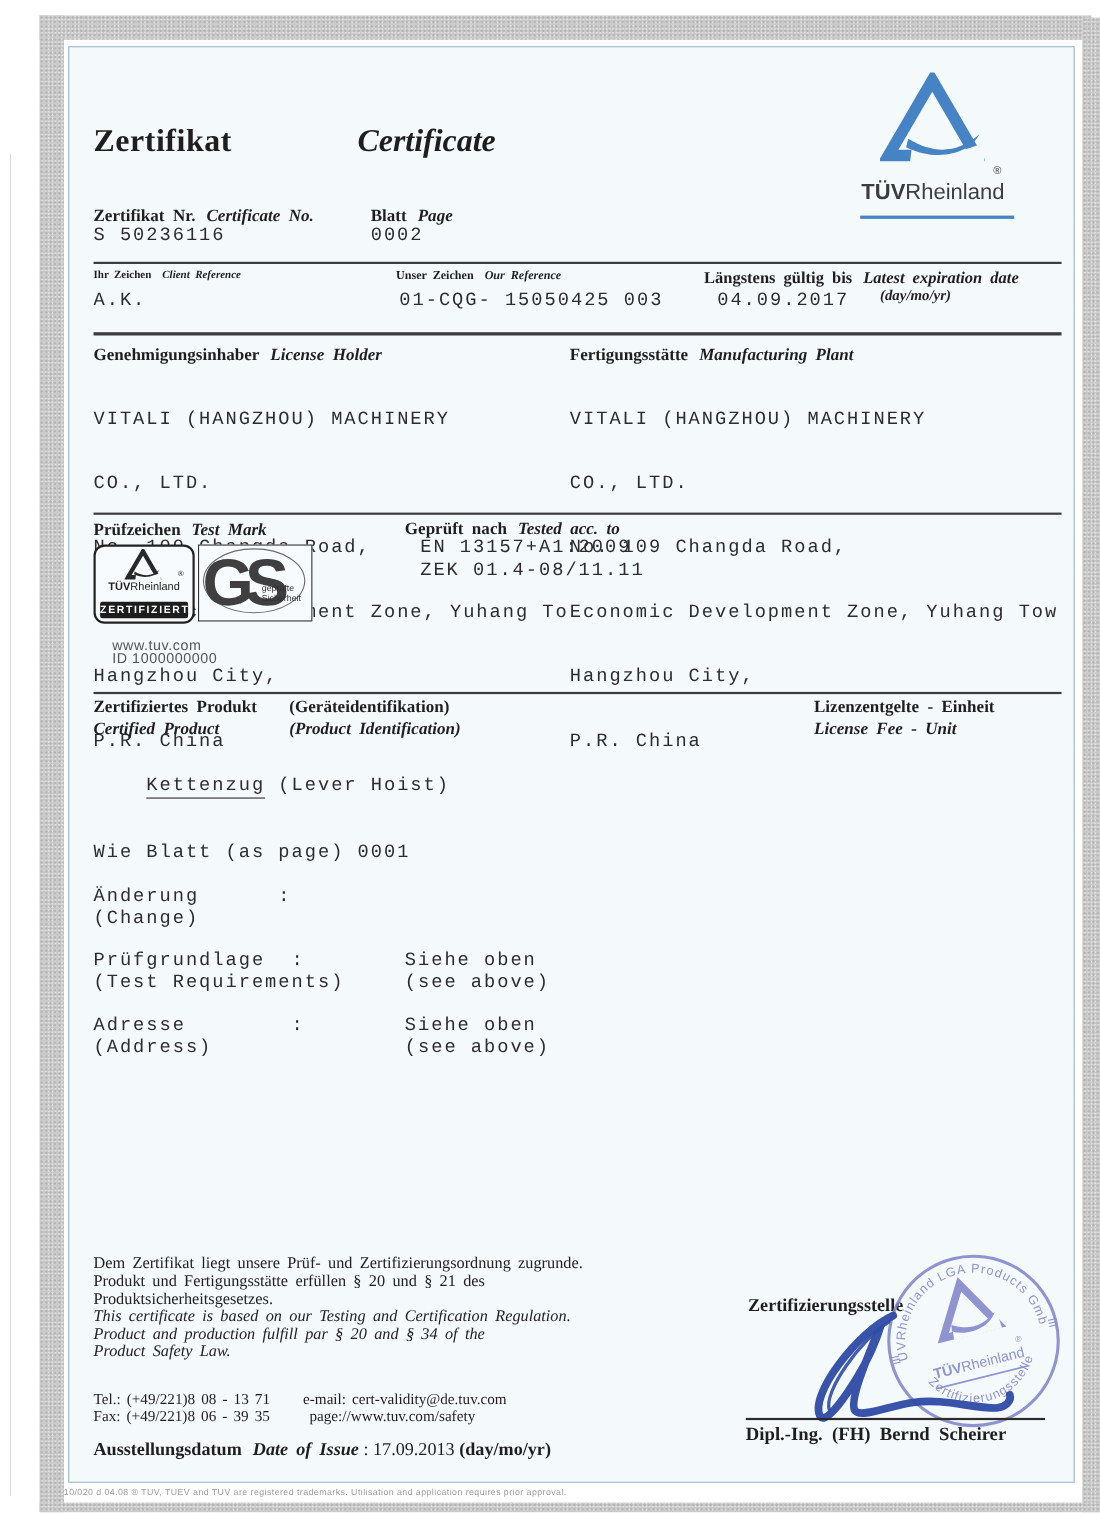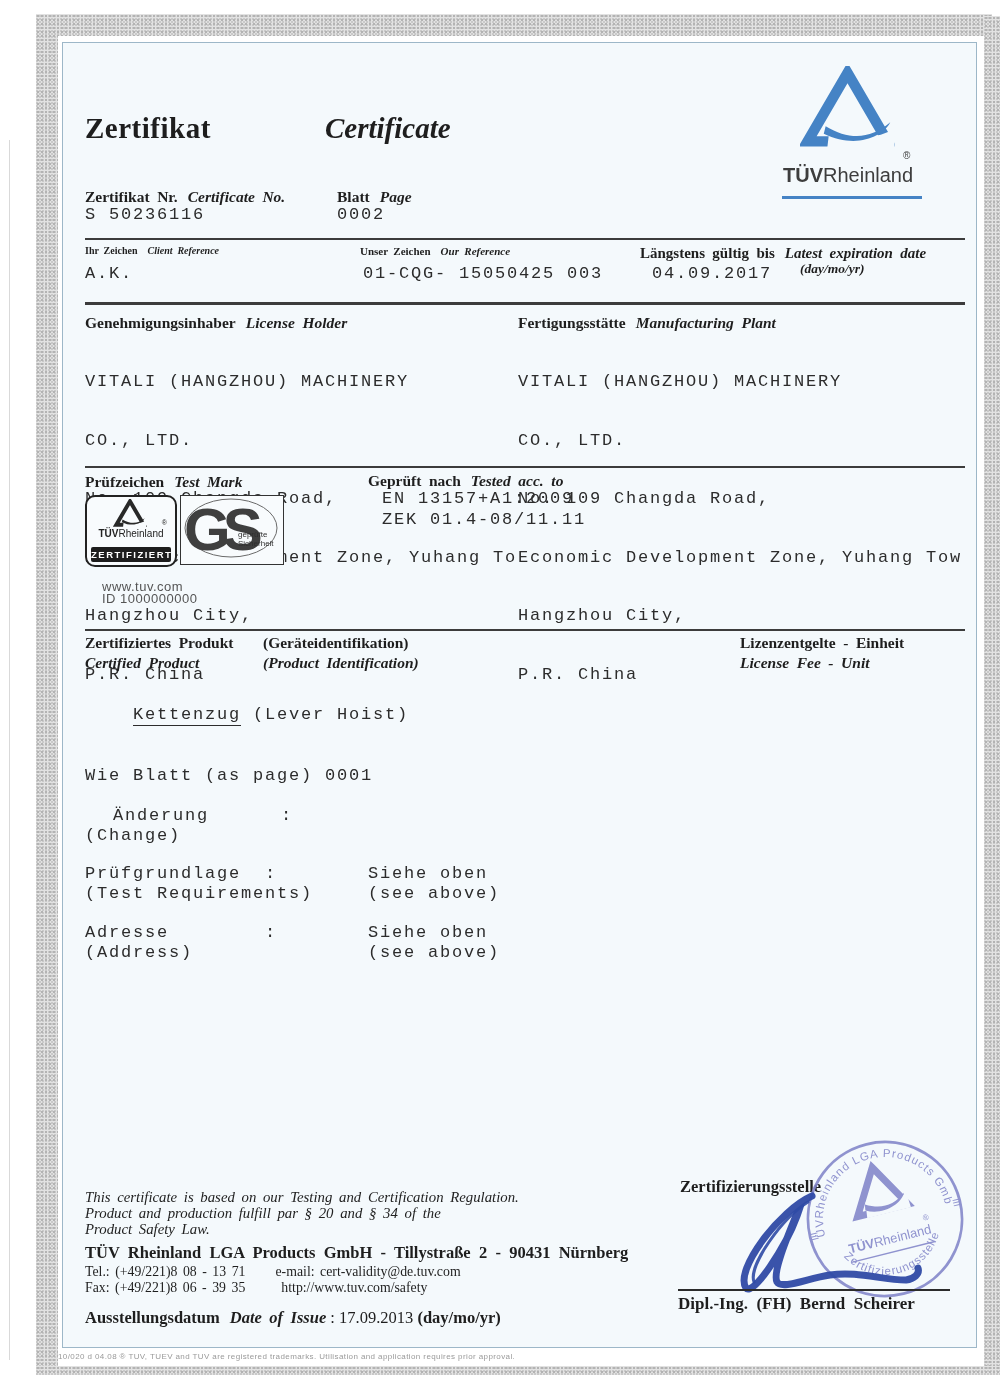--- a/index.html
+++ b/index.html
@@ -182,31 +182,36 @@
   </div>
   <div class="abs lbl" style="left:740px;top:634px;">Lizenzentgelte - Einheit</div>
   <div class="abs lbl" style="left:740px;top:654px;">
     <span class="en">License Fee - Unit</span>
   </div>
   <div class="abs mono" style="left:85px;top:686px;">
     <span class="kett-u">Kettenzug</span><span> (Lever Hoist)</span>
   </div>
 
   <div class="abs mono" style="left:85px;top:766px;">Wie Blatt (as page) 0001</div>
-  <div class="abs mono" style="left:85px;top:806px;margin-left:28px;">Änderung      :</div>
+  <div class="abs mono" style="left:85px;top:806px;">Änderung      :</div>
   <div class="abs mono" style="left:85px;top:826px;">(Change)</div>
   <div class="abs mono" style="left:85px;top:864px;">Prüfgrundlage  :</div>
   <div class="abs mono" style="left:85px;top:884px;">(Test Requirements)</div>
   <div class="abs mono" style="left:368px;top:864px;">Siehe oben</div>
   <div class="abs mono" style="left:368px;top:884px;">(see above)</div>
   <div class="abs mono" style="left:85px;top:923px;">Adresse        :</div>
   <div class="abs mono" style="left:85px;top:943px;">(Address)</div>
   <div class="abs mono" style="left:368px;top:923px;">Siehe oben</div>
   <div class="abs mono" style="left:368px;top:943px;">(see above)</div>
 
+  <div class="abs legal" style="left:85px;top:1142px;">
+    <div>Dem Zertifikat liegt unsere Prüf- und Zertifizierungsordnung zugrunde.</div>
+    <div>Produkt und Fertigungsstätte erfüllen § 20 und § 21 des</div>
+    <div>Produktsicherheitsgesetzes.</div>
+  </div>
   <div class="abs legal it" style="left:85px;top:1190px;">
     <div>This certificate is based on our Testing and Certification Regulation.</div>
     <div>Product and production fulfill par § 20 and § 34 of the</div>
     <div>Product Safety Law.</div>
   </div>
 
   <div class="abs cert-body-lbl" style="left:680px;top:1177px;">Zertifizierungsstelle</div>
 
   <svg class="stamp-svg" style="left:792px;top:1126px;" width="186" height="186" viewBox="0 0 186 186" opacity="0.88">
     <g transform="rotate(-14 93 93)">
@@ -233,26 +238,25 @@
   </svg>
 
   <svg class="sig-svg" style="left:690px;top:1178px;" width="260" height="130" viewBox="0 0 260 130">
     <path d="M122 18 C 90 32, 44 92, 56 110 C 63 119, 96 68, 107 38 C 111 27, 113 20, 110 28 C 99 55, 82 94, 87 104 C 92 112, 118 100, 140 97 C 168 93, 192 102, 216 102 C 224 101, 230 96, 228 90" fill="none" stroke="#2f4aa5" stroke-width="7" stroke-linecap="round" stroke-linejoin="round" opacity="0.95"></path>
     <path d="M118 24 C 92 40, 58 88, 64 104" fill="none" stroke="#2f4aa5" stroke-width="3" stroke-linecap="round" opacity="0.9"></path>
   </svg>
 
   <div class="rule" style="left:678px;top:1289px;width:272px;height:2px;background:#2b2b2b;"></div>
   <div class="abs signer" style="left:678px;top:1294px;">Dipl.-Ing. (FH) Bernd Scheirer</div>
 
-  <div class="abs company" style="left:85px;top:1243px;">TÜV Rheinland LGA Products GmbH - Tillystraße 2 - 90431 Nürnberg</div>
   <div class="abs contact" style="left:85px;top:1264px;">
     <span>Tel.: (+49/221)8 08 - 13 71</span><span style="display:inline-block;width:30px;"></span><span>e-mail: cert-validity@de.tuv.com</span>
   </div>
   <div class="abs contact" style="left:85px;top:1280px;">
-    <span>Fax: (+49/221)8 06 - 39 35</span><span style="display:inline-block;width:36px;"></span><span>http://www.tuv.com/safety</span>
+    <span>Fax: (+49/221)8 06 - 39 35</span><span style="display:inline-block;width:36px;"></span><span>page://www.tuv.com/safety</span>
   </div>
 
   <div class="abs issue" style="left:85px;top:1308px;">
     <b style="word-spacing:.2em;">Ausstellungsdatum</b><span class="lbl-sp"></span><b class="eni" style="word-spacing:.2em;">Date of Issue</b><span> : </span><span>17.09.2013 </span><b>(day/mo/yr)</b>
   </div>
 
   <div class="abs fineprint" style="left:58px;top:1352px;">10/020 d  04.08    ®     TUV, TUEV and TUV are registered trademarks. Utilisation and application requires prior approval.</div>
 
 </div>
 

